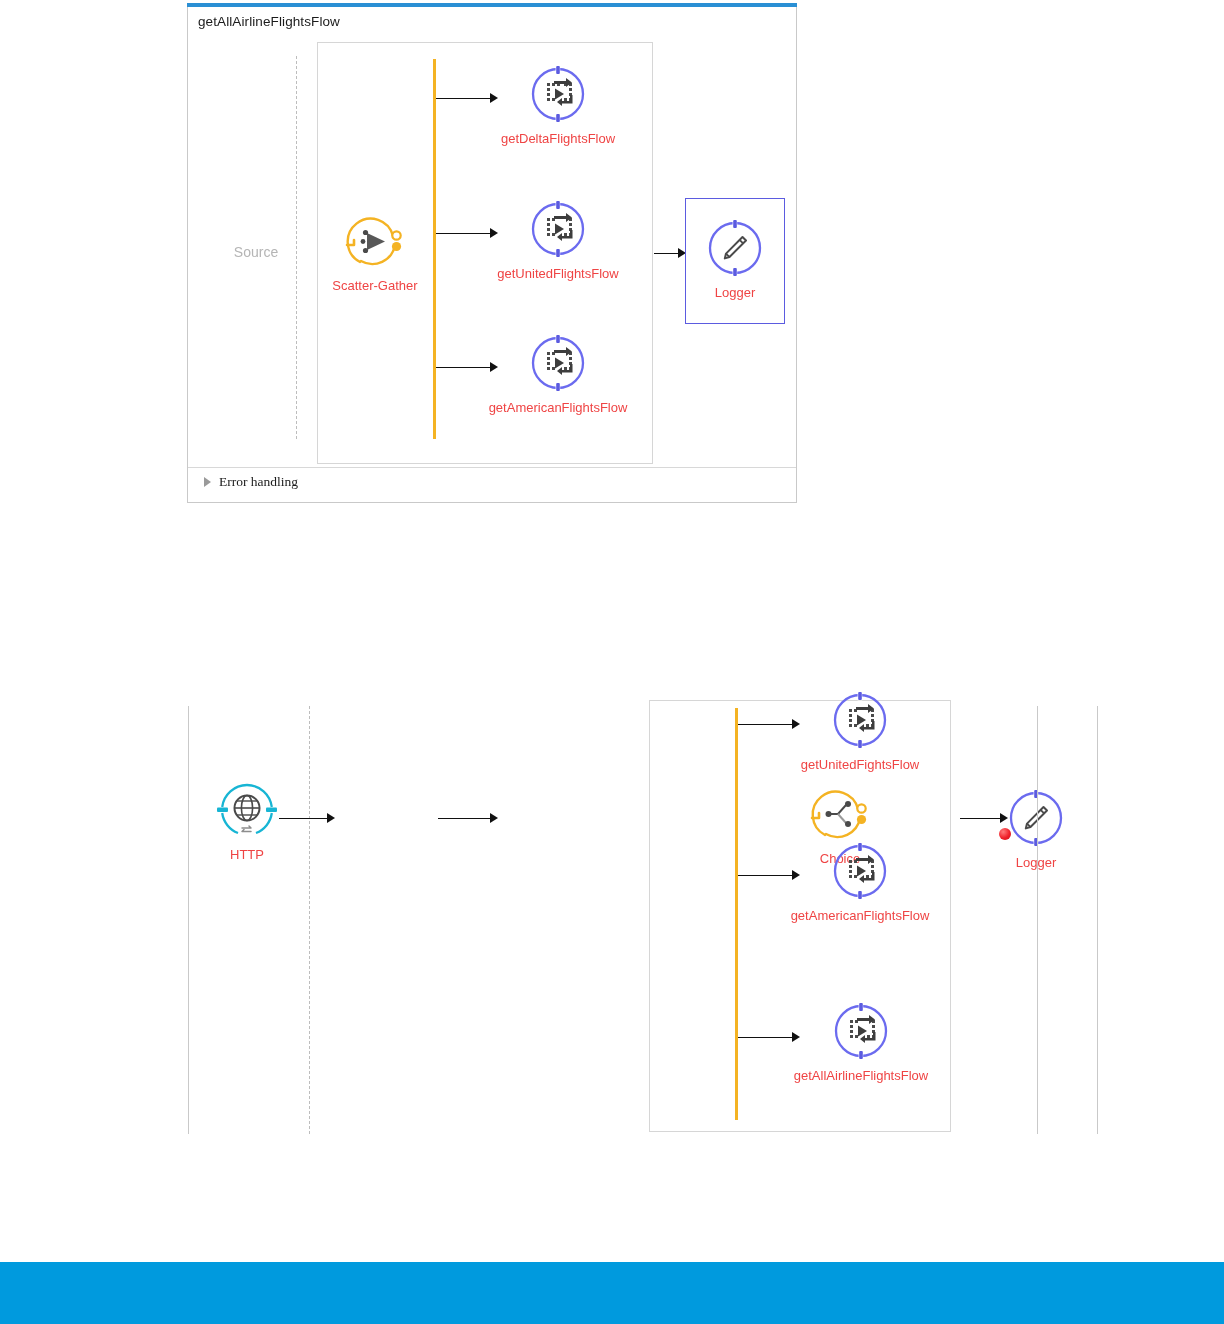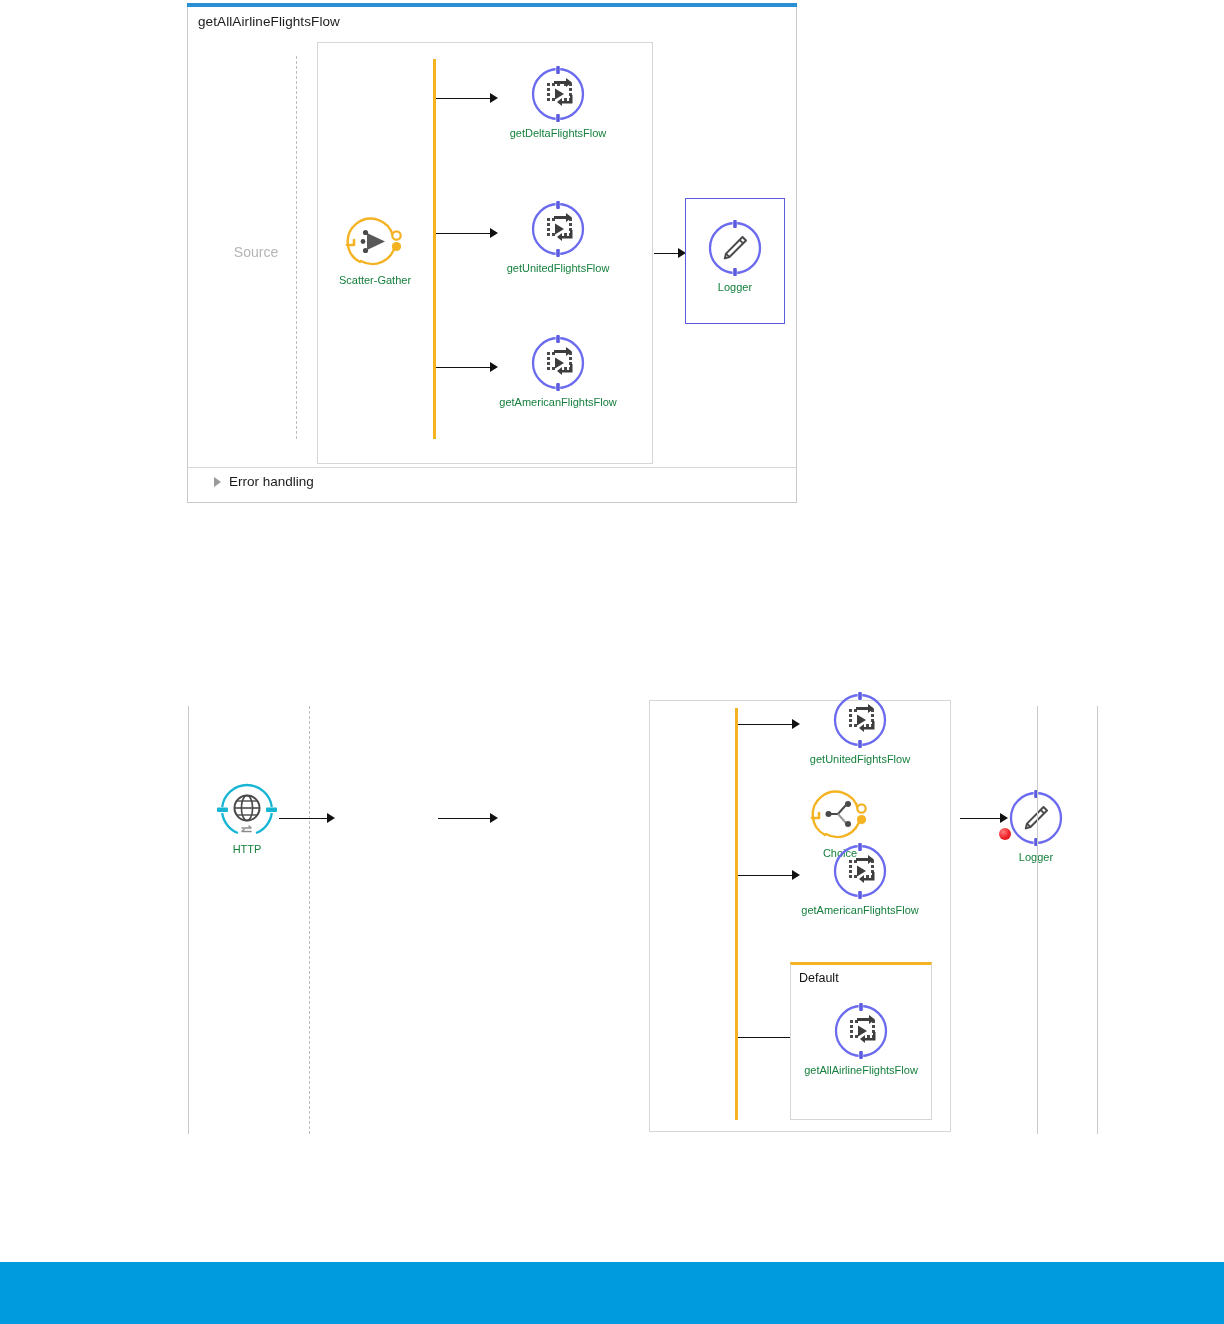--- a/index.html
+++ b/index.html
@@ -116,23 +116,24 @@
     width: 150px;
     text-align: center;
   }
   .node-icon-wrap {
     position: relative;
     width: 64px;
     height: 64px;
     margin: 0 auto;
   }
   .node-label {
-    font-size: 11px;
+    margin-top: 5px;
+    font-size: 13px;
     line-height: 15px;
-    color: #15803d;
+    color: #ef4444;
     word-break: break-word;
   }
 
   .breakpoint {
     position: absolute;
     width: 12px; height: 12px;
     border-radius: 50%;
     background: radial-gradient(circle at 35% 32%, #ff7b7b 0%, #f0212a 55%, #c5121b 100%);
   }
 
@@ -350,21 +351,21 @@
             <path d="M 39.5 21 L 43 24.5 L 26.5 41 L 21.8 42.4 L 23 37.6 Z" fill="#ffffff" stroke="#4a4a4a" stroke-width="2" stroke-linejoin="round"></path>
             <path d="M 36.6 23.9 L 40.1 27.4" stroke="#4a4a4a" stroke-width="1.8"></path>
             <path d="M 23 37.6 L 26.5 41" stroke="#4a4a4a" stroke-width="1.8"></path>
           </g>
         </svg>
       </div>
       <div class="node-label">Logger</div>
     </div>
 
     <div class="hrule" style="left:0px; top:463px; width:608px;"></div>
-    <div class="error-handling" style="left:26px; top:470px;">
+    <div class="error-handling" style="left:16px; top:470px;font-family:Liberation Serif, serif;">
       <span class="tri-right"></span>
       <span>Error handling</span>
     </div>
   </div>
 
   <div class="abs" style="left:188px; top:706px; width:910px; height:428px;">
 
     <div class="vsolid" style="left:0px; top:0px; height:428px;"></div>
     <div class="vsolid" style="left:909px; top:0px; height:428px;"></div>
     <div class="vdash" style="left:121px; top:0px; height:428px;"></div>
@@ -524,23 +525,20 @@
               <rect x="43" y="36" width="3" height="3"></rect>
           </g>
           <path d="M 28 19 L 40 19 L 40 16 L 46 20.5 L 40 25 L 40 22 L 28 22 Z" fill="#3d3d3d"></path>
           <path d="M 29 26.5 L 38 32 L 29 37.5 Z" fill="#3d3d3d"></path>
           <path d="M 44 33 L 44 39 L 36 39 L 36 36 L 31 40 L 36 44 L 36 41.5 L 46.5 41.5 L 46.5 33 Z" fill="#3d3d3d"></path>
         </svg>
       </div>
       <div class="node-label">getAmericanFlightsFlow</div>
     </div>
 
-    <div class="default-box" style="left:602px; top:256px; width:142px; height:158px;">
-      <div class="default-label">Default</div>
-    </div>
 
     <div class="node" style="left:598px; top:293px; width:150px;">
       <div class="node-icon-wrap">
         <svg width="64" height="64" viewBox="0 0 64 64" aria-hidden="true">
           <circle cx="32" cy="32" r="25" fill="none" stroke="#6b6bef" stroke-width="2.3"></circle>
           <rect x="29.6" y="2.5" width="4.6" height="10" fill="#ffffff"></rect>
           <rect x="29.6" y="51.5" width="4.6" height="10" fill="#ffffff"></rect>
           <rect x="30.2" y="4" width="3.6" height="8" rx="1" fill="#5b5be0"></rect>
           <rect x="30.2" y="52" width="3.6" height="8" rx="1" fill="#5b5be0"></rect>
           <g fill="#4a4a4a">

